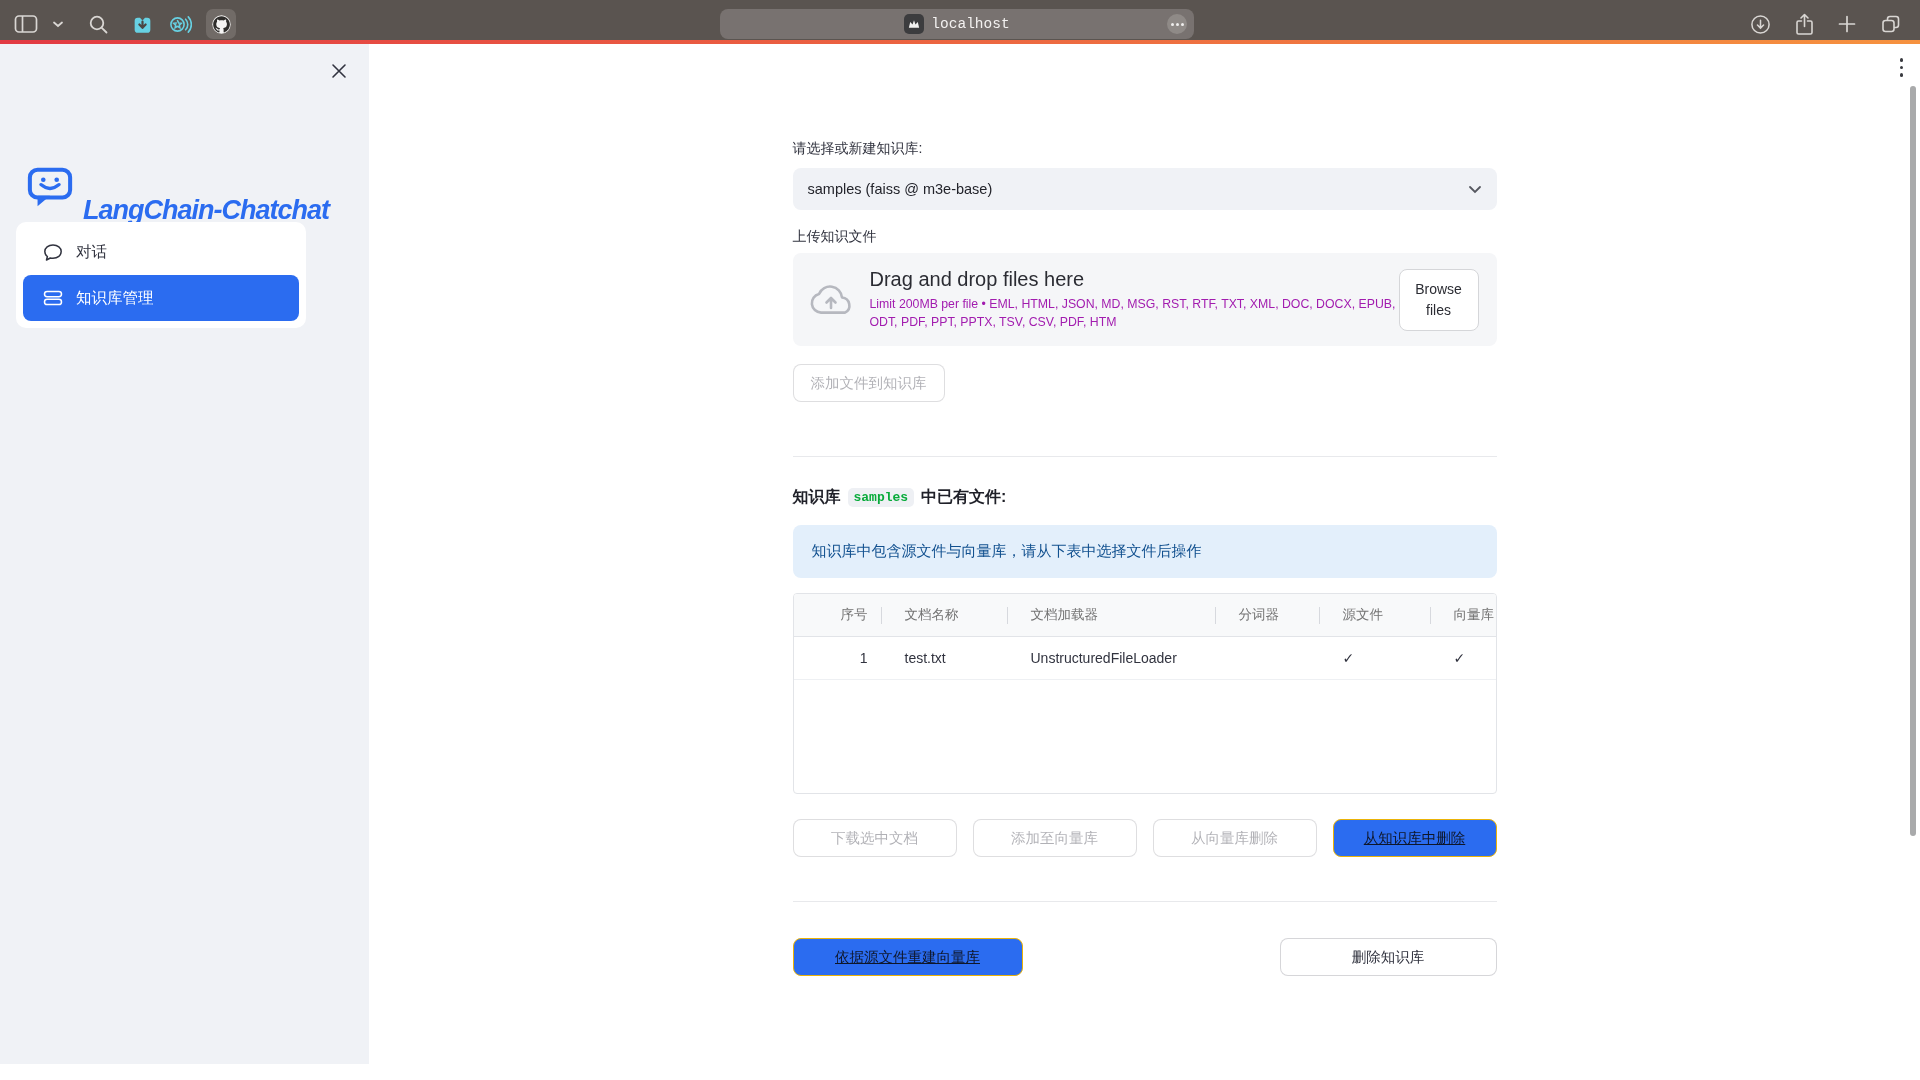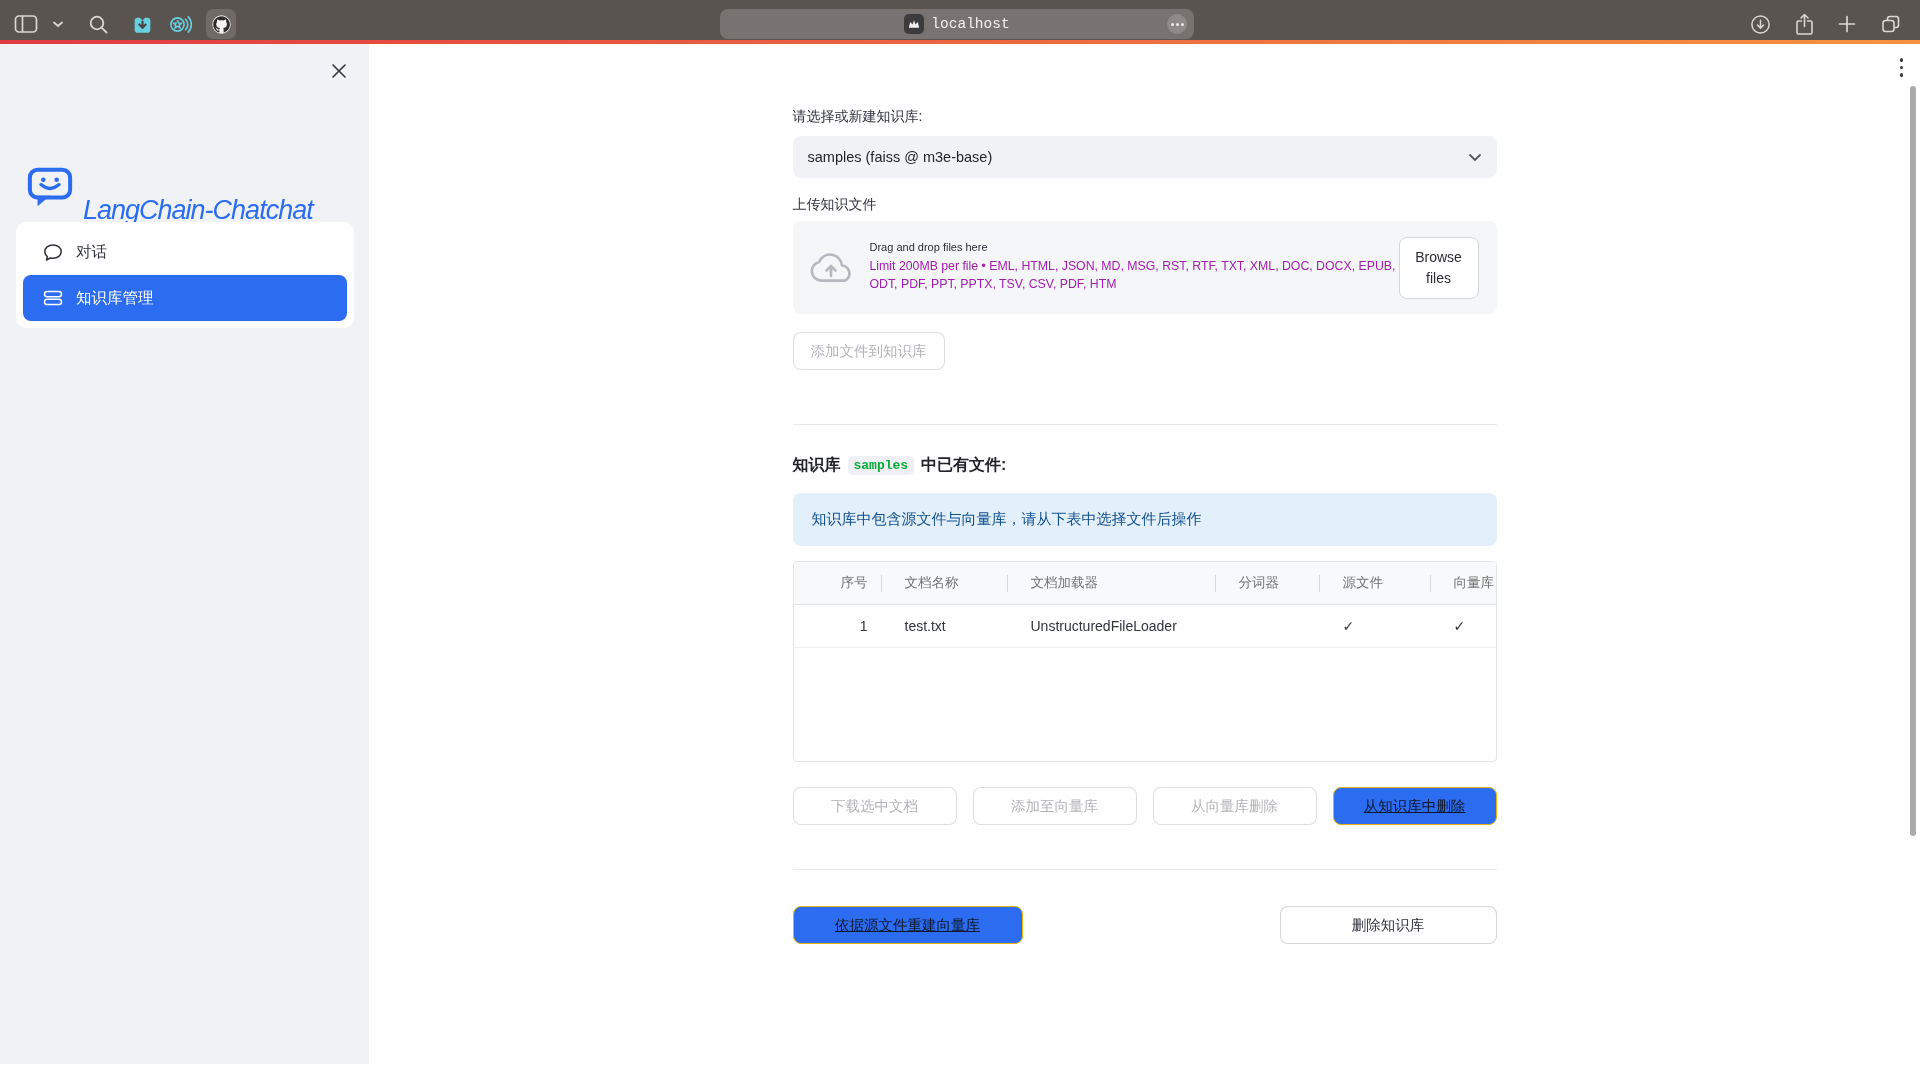--- a/index.html
+++ b/index.html
@@ -28,41 +28,41 @@
   .kebab { position:absolute; top:14px; right:17px; display:flex; flex-direction:column; gap:4px; cursor:pointer; }
   .kebab i { width:3.5px; height:3.5px; border-radius:50%; background:#3a3b40; }
 
   
   .scroll-thumb { position:absolute; right:4px; top:42px; width:6px; height:750px; background:#a9aaab; border-radius:3px; }
 
   
   .sidebar { position:absolute; left:0; top:0; width:369px; height:calc(100% - 8px); background:#f0f2f6; }
   .close-x { position:absolute; top:18px; right:21px; width:18px; height:18px; cursor:pointer; color:#31333f; }
   .logo-row { position:absolute; top:103px; left:27px; display:flex; align-items:center; gap:10px; }
-  .logo-text { color:#2b6cf0; font-size:27px; font-weight:normal; font-style:italic; letter-spacing:-1px; white-space:nowrap;margin-top:48px; }
-  .nav-card { position:absolute; top:178px; left:16px; width:338px; background:#fff; border-radius:10px; padding:7px; }
+  .logo-text { color:#2b6cf0; font-size:27px; font-weight:bold; font-style:italic; letter-spacing:-1px; white-space:nowrap;margin-top:48px; }
+  .nav-card { position:absolute; top:178px; left:16px; width:290px; background:#fff; border-radius:10px; padding:7px; }
   .nav-item { height:46px; display:flex; align-items:center; gap:13px; padding-left:20px; border-radius:8px;
     font-size:15.5px; color:#31333f; cursor:pointer; }
   .nav-item.active { background:#2b6cf0; color:#fff; }
 
   
   .main { position:absolute; left:369px; top:0; width:1551px; height:100%; }
-  .col { width:704px; margin:0 auto; padding-top:64px; }
+  .col { width:704px; margin:0 auto; padding-top:96px; }
 
   .field-label { font-size:14px; color:#31333f; margin-bottom:10px; }
   .selectbox { height:42px; background:#f0f2f6; border-radius:8px; display:flex; align-items:center;
     padding:0 15px; font-size:14.5px; color:#23242b; cursor:pointer; }
   .selectbox .chev { margin-left:auto; color:#55575f; display:flex; }
 
   .upload-label { font-size:14px; color:#31333f; margin-top:18px; }
   .uploader { margin-top:7px; background:#f5f6f8; border-radius:8px; height:93px; display:flex;
     align-items:center; padding:0 18px 0 16px; }
   .up-cloud { color:#b6b8bf; flex:none; display:flex; }
   .up-texts { margin-left:17px; width:530px; }
-  .up-title { font-size:11px; color:#2b2c33; margin-bottom:5px; }
+  .up-title { font-size:20px; color:#2b2c33; margin-bottom:5px; }
   .up-limit { font-size:12.3px; color:#a21caf; line-height:1.45; }
   .browse-btn { margin-left:auto; width:80px; min-height:62px; background:#fff; border:1px solid #d5d6d9;
     border-radius:8px; font-size:14px; color:#2b2c33; display:flex; align-items:center; justify-content:center;
     text-align:center; line-height:1.5; cursor:pointer; padding:6px; }
 
   .btn { border-radius:8px; font-size:14.5px; display:inline-flex; align-items:center; justify-content:center;
     height:38px; cursor:pointer; background:#fff; border:1px solid rgba(49,51,63,0.2); color:#31333f; }
   .btn.disabled { color:rgba(49,51,63,0.38); border-color:rgba(49,51,63,0.16); cursor:default; }
   .btn.primary { background:#2b6cf0; border:1px solid #eab308; color:#0f172a;text-decoration:underline; }
   .add-btn { margin-top:18px; padding:0 17px; }

